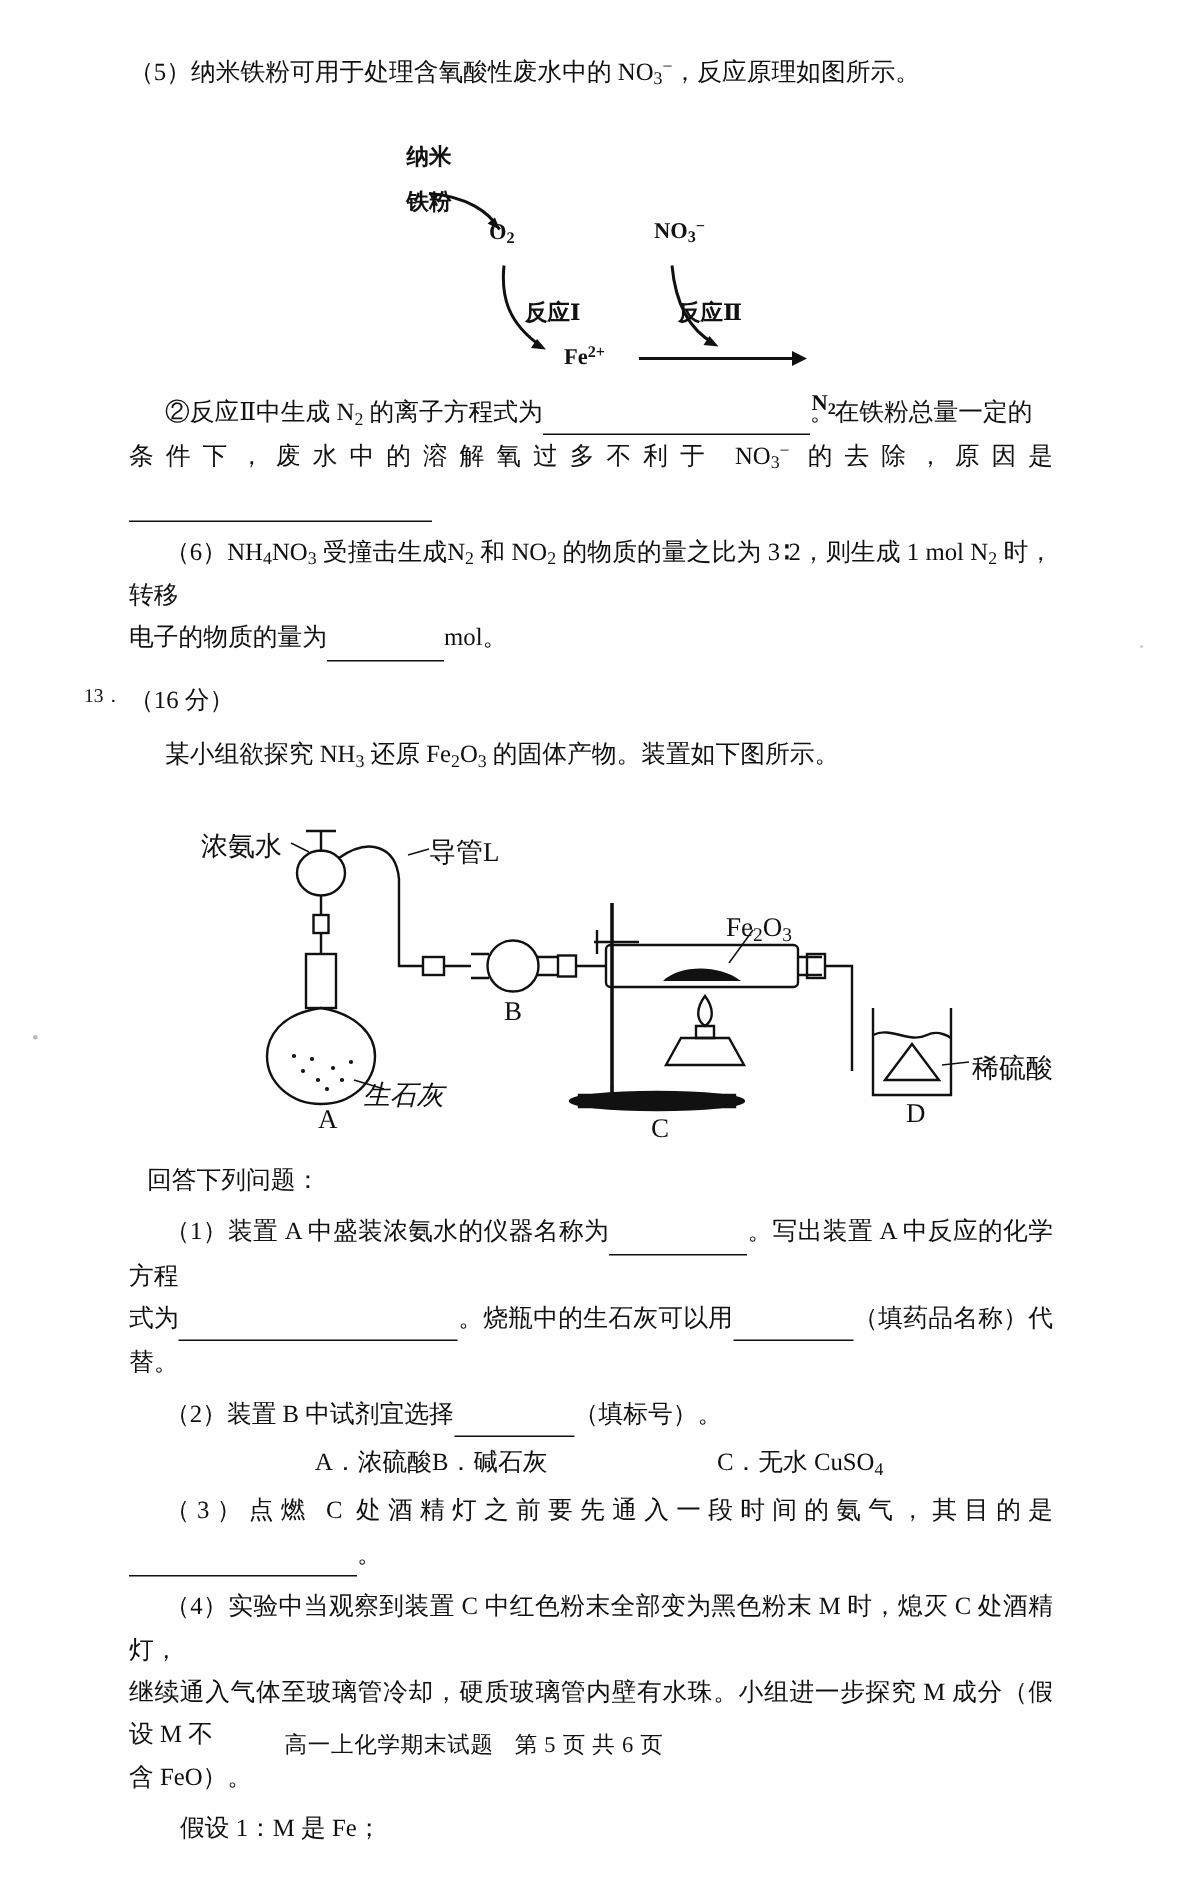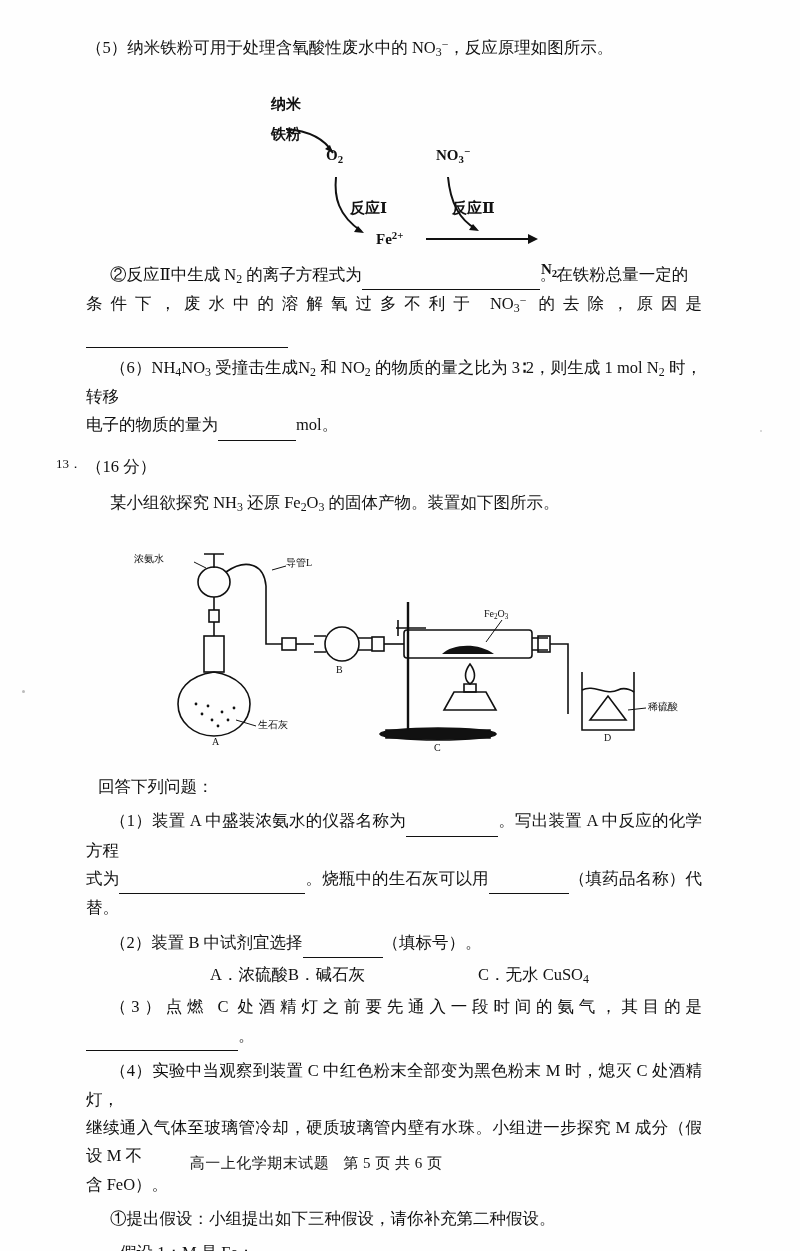--- a/index.html
+++ b/index.html
@@ -58,21 +58,21 @@
     height: 245px;
     margin: 6px 0 4px 0;
   }
   .fig-label {
     position: absolute;
     font-size: 15px;
     font-weight: bold;
   }
   .fig-label-n {
     position: absolute;
-    font-size: 10px;
+    font-size: 18px;
   }
   .footer {
     position: absolute;
     left: 0;
     top: 1154px;
     width: 632px;
     text-align: center;
     font-size: 15px;
     letter-spacing: 0.5px;
   }
@@ -224,21 +224,21 @@
         <g stroke="#111" stroke-width="1" fill="none">
           <line x1="108" y1="38" x2="120" y2="44"></line>
           <line x1="186" y1="46" x2="200" y2="42"></line>
           <line x1="150" y1="196" x2="170" y2="202"></line>
           <line x1="416" y1="96" x2="400" y2="118"></line>
           <line x1="542" y1="186" x2="560" y2="184"></line>
         </g>
       </svg>
       <span class="fig-label-n" style="left:48px; top:28px;">浓氨水</span>
       <span class="fig-label-n" style="left:200px; top:32px;">导管L</span>
-      <span class="fig-label-n" style="left:172px; top:194px;">生石灰</span>
+      <span class="fig-label-n" style="left:156px; top:194px;font-style:italic;">生石灰</span>
       <span class="fig-label-n" style="left:126px; top:212px;">A</span>
       <span class="fig-label-n" style="left:250px; top:140px;">B</span>
       <span class="fig-label-n" style="left:348px; top:218px;">C</span>
       <span class="fig-label-n" style="left:518px; top:208px;">D</span>
       <span class="fig-label-n" style="left:398px; top:84px;">Fe<sub>2</sub>O<sub>3</sub></span>
       <span class="fig-label-n" style="left:562px; top:176px;">稀硫酸</span>
     </div>
 
     <p style="text-indent:12px;">回答下列问题：</p>
 
@@ -262,21 +262,20 @@
     <p style="text-indent:24px;">
       <span>（3）点燃 C 处酒精灯之前要先通入一段时间的氨气，其目的是</span><span class="blank" style="width:152px;">&nbsp;</span><span>。</span>
     </p>
 
     <p style="text-indent:24px; margin-bottom:0;">（4）实验中当观察到装置 C 中红色粉末全部变为黑色粉末 M 时，熄灭 C 处酒精灯，</p>
     <p style="margin-bottom:0;">继续通入气体至玻璃管冷却，硬质玻璃管内壁有水珠。小组进一步探究 M 成分（假设 M 不</p>
     <p>
       <span>含 FeO）。</span>
     </p>
 
-    <p style="text-indent:24px;">①提出假设：小组提出如下三种假设，请你补充第二种假设。</p>
 
     <p class="hyp">
       <span>假设 1：M 是 Fe；</span>
     </p>
 
   </div>
 
   <div class="footer">
     <span>高一上化学期末试题</span><span class="sp"></span><span>第 5 页</span>&nbsp;<span>共 6 页</span>
   </div>

